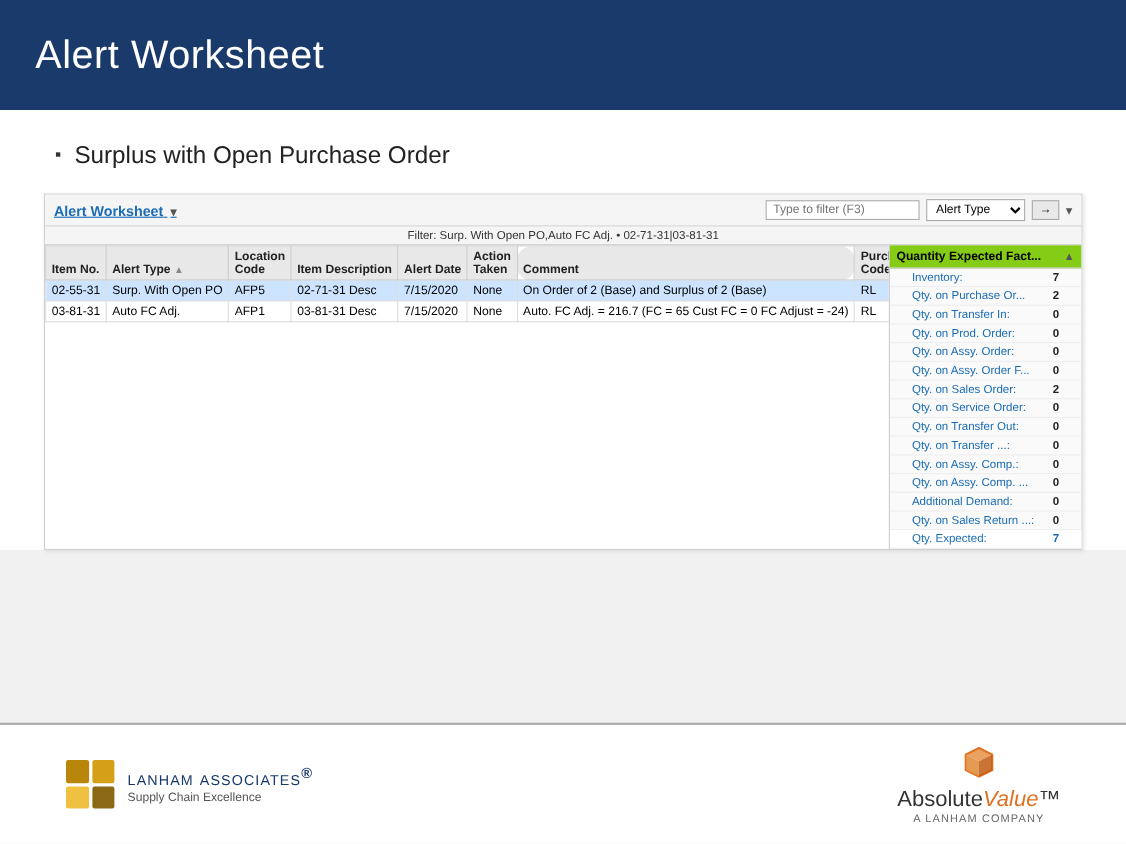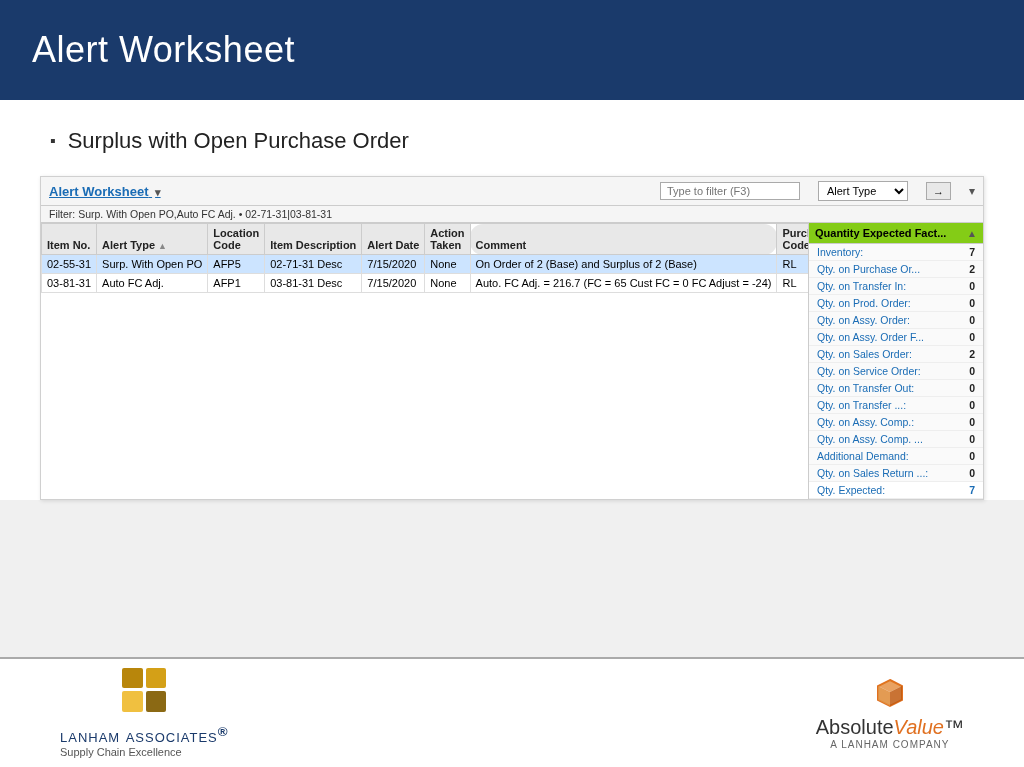--- a/index.html
+++ b/index.html
@@ -62,21 +62,21 @@
       flex-direction: column;
     }
 
     
     .ws-toolbar {
       display: flex;
       align-items: center;
       padding: 4px 8px;
       border-bottom: 1px solid #ccc;
       background: #f5f5f5;
-      gap: 18px;
+      gap: 6px;
     }
     .ws-title {
       color: #1a6cb5;
       font-size: 13px;
       font-weight: 600;
       text-decoration: underline;
       cursor: pointer;
       margin-right: auto;
     }
     .ws-title-arrow {
@@ -110,20 +110,21 @@
       color: #555;
     }
 
     
     .ws-filterbar {
       background: #f5f5f5;
       border-bottom: 1px solid #ccc;
       padding: 2px 8px;
       font-size: 10.5px;
       color: #333;
+      text-align: center;
     }
 
     
     .ws-body {
       display: flex;
       flex-direction: row;
     }
 
     
     .ws-table-area {
@@ -188,21 +189,21 @@
       align-items: center;
       justify-content: space-between;
     }
     .factbox-header .chevron-up {
       font-size: 10px;
       color: #555;
     }
     .factbox-row {
       display: flex;
       justify-content: space-between;
-      padding: 2px 8px;
+      padding: 2px 20px;
       border-bottom: 1px solid #eee;
     }
     .factbox-row.highlighted {
       background: #fff;
     }
     .factbox-label {
       color: #1a6cb5;
       font-size: 10.5px;
     }
     .factbox-value {
@@ -223,21 +224,20 @@
       border-top: 2px solid #aaa;
       display: flex;
       align-items: center;
       justify-content: space-between;
       padding: 0 60px;
     }
     .footer-logo-left {
       display: flex;
       align-items: center;
       gap: 12px;
-      flex-direction: column;
     }
     .logo-squares {
       display: grid;
       grid-template-columns: 1fr 1fr;
       gap: 3px;
       width: 44px;
       height: 44px;
     }
     .logo-sq {
       border-radius: 2px;

